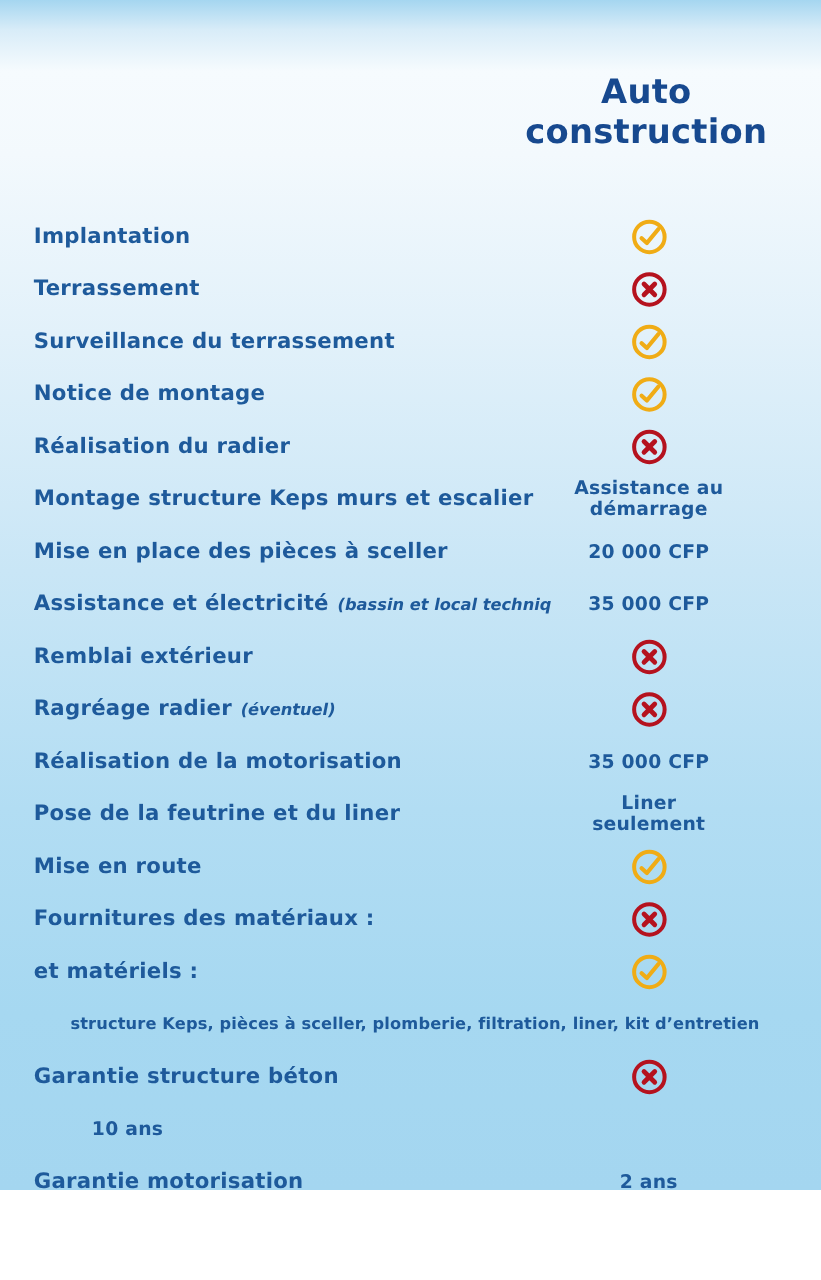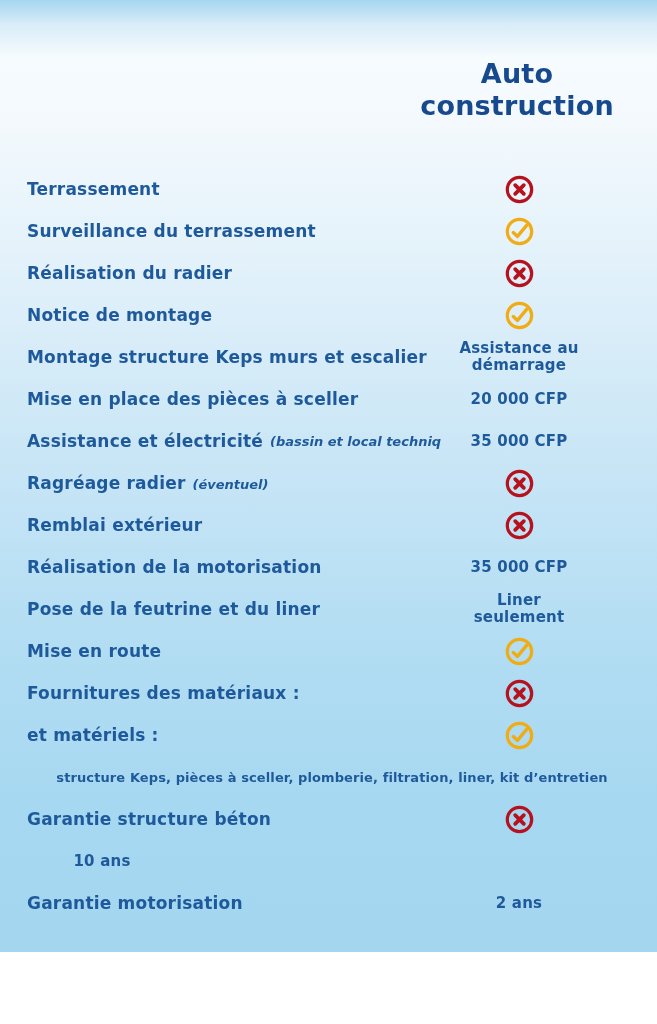--- a/index.html
+++ b/index.html
@@ -40,21 +40,21 @@
     display:flex;flex-direction:column;
   }
   .row{
     display:flex;align-items:center;height:42px;
     padding-left:27px;
   }
   .label-cell{
     flex:1;min-width:0;white-space:nowrap;
     display:flex;align-items:baseline;
   }
-  .label-cell.truncate{overflow:hidden;align-items:center;}
+  .label-cell.truncate{overflow:hidden;}
   .label{
     font-size:17px;font-weight:bold;color:var(--text-blue);
     letter-spacing:0.2px;
   }
   .suffix-italic{
     font-size:13px;font-weight:bold;font-style:italic;
     color:var(--text-blue);margin-left:7px;white-space:nowrap;
   }
   .suffix-small{
     font-size:13px;font-weight:bold;color:var(--text-blue);
@@ -77,20 +77,31 @@
   .icon{display:block;}
 </style>
 </head>
 <body>
 
 <div class="page">
   <div class="header">
     <h1>Auto construction</h1>
   </div>
   <div class="rows" id="rows">
+  <div class="row">
+    <div class="label-cell">
+      <span class="label">Implantation</span>
+    </div>
+    <div class="value-cell">
+          <svg width="29" height="29" viewBox="0 0 29 29" class="icon">
+            <circle cx="14.5" cy="14.5" r="12.2" fill="none" stroke="var(--gold)" stroke-width="3.2"></circle>
+            <path fill="none" stroke="var(--gold)" stroke-linecap="round" stroke-linejoin="round" d="M8.3 15.6 L12.5 19.4 L21.6 8.4" stroke-width="3.4"></path>
+          </svg>
+        </div>
+  </div>
 
   <div class="row">
     <div class="label-cell">
       <span class="label">Terrassement</span>
     </div>
     <div class="value-cell">
           <svg width="29" height="29" viewBox="0 0 29 29" class="icon">
             <circle cx="14.5" cy="14.5" r="12.2" fill="none" stroke="var(--red)" stroke-width="3.2"></circle>
             <path fill="none" stroke="var(--red)" stroke-linecap="round" stroke-linejoin="round" d="M10.2 10.2 L18.8 18.8 M18.8 10.2 L10.2 18.8" stroke-width="3.8"></path>
           </svg>
@@ -104,38 +115,38 @@
     <div class="value-cell">
           <svg width="29" height="29" viewBox="0 0 29 29" class="icon">
             <circle cx="14.5" cy="14.5" r="12.2" fill="none" stroke="var(--gold)" stroke-width="3.2"></circle>
             <path fill="none" stroke="var(--gold)" stroke-linecap="round" stroke-linejoin="round" d="M8.3 15.6 L12.5 19.4 L21.6 8.4" stroke-width="3.4"></path>
           </svg>
         </div>
   </div>
 
   <div class="row">
     <div class="label-cell">
+      <span class="label">Notice de montage</span>
+    </div>
+    <div class="value-cell">
+          <svg width="29" height="29" viewBox="0 0 29 29" class="icon">
+            <circle cx="14.5" cy="14.5" r="12.2" fill="none" stroke="var(--gold)" stroke-width="3.2"></circle>
+            <path fill="none" stroke="var(--gold)" stroke-linecap="round" stroke-linejoin="round" d="M8.3 15.6 L12.5 19.4 L21.6 8.4" stroke-width="3.4"></path>
+          </svg>
+        </div>
+  </div>
+
+  <div class="row">
+    <div class="label-cell">
       <span class="label">Réalisation du radier</span>
     </div>
     <div class="value-cell">
           <svg width="29" height="29" viewBox="0 0 29 29" class="icon">
             <circle cx="14.5" cy="14.5" r="12.2" fill="none" stroke="var(--red)" stroke-width="3.2"></circle>
             <path fill="none" stroke="var(--red)" stroke-linecap="round" stroke-linejoin="round" d="M10.2 10.2 L18.8 18.8 M18.8 10.2 L10.2 18.8" stroke-width="3.8"></path>
-          </svg>
-        </div>
-  </div>
-
-  <div class="row">
-    <div class="label-cell">
-      <span class="label">Notice de montage</span>
-    </div>
-    <div class="value-cell">
-          <svg width="29" height="29" viewBox="0 0 29 29" class="icon">
-            <circle cx="14.5" cy="14.5" r="12.2" fill="none" stroke="var(--gold)" stroke-width="3.2"></circle>
-            <path fill="none" stroke="var(--gold)" stroke-linecap="round" stroke-linejoin="round" d="M8.3 15.6 L12.5 19.4 L21.6 8.4" stroke-width="3.4"></path>
           </svg>
         </div>
   </div>
 
   <div class="row">
     <div class="label-cell truncate">
       <span class="label">Montage structure Keps murs et escalier</span>
     </div>
     <div class="value-cell">
           <span class="value-text">Assistance au
@@ -158,35 +169,35 @@
       <span class="label">Assistance et électricité</span>
     <span class="suffix-italic">(bassin et local techniq</span>
         </div>
     <div class="value-cell">
           <span class="value-text">35 000 CFP</span>
         </div>
   </div>
 
   <div class="row">
     <div class="label-cell">
+      <span class="label">Remblai extérieur</span>
+    </div>
+    <div class="value-cell">
+          <svg width="29" height="29" viewBox="0 0 29 29" class="icon">
+            <circle cx="14.5" cy="14.5" r="12.2" fill="none" stroke="var(--red)" stroke-width="3.2"></circle>
+            <path fill="none" stroke="var(--red)" stroke-linecap="round" stroke-linejoin="round" d="M10.2 10.2 L18.8 18.8 M18.8 10.2 L10.2 18.8" stroke-width="3.8"></path>
+          </svg>
+        </div>
+  </div>
+
+  <div class="row">
+    <div class="label-cell">
       <span class="label">Ragréage radier</span>
     <span class="suffix-italic">(éventuel)</span>
         </div>
-    <div class="value-cell">
-          <svg width="29" height="29" viewBox="0 0 29 29" class="icon">
-            <circle cx="14.5" cy="14.5" r="12.2" fill="none" stroke="var(--red)" stroke-width="3.2"></circle>
-            <path fill="none" stroke="var(--red)" stroke-linecap="round" stroke-linejoin="round" d="M10.2 10.2 L18.8 18.8 M18.8 10.2 L10.2 18.8" stroke-width="3.8"></path>
-          </svg>
-        </div>
-  </div>
-
-  <div class="row">
-    <div class="label-cell">
-      <span class="label">Remblai extérieur</span>
-    </div>
     <div class="value-cell">
           <svg width="29" height="29" viewBox="0 0 29 29" class="icon">
             <circle cx="14.5" cy="14.5" r="12.2" fill="none" stroke="var(--red)" stroke-width="3.2"></circle>
             <path fill="none" stroke="var(--red)" stroke-linecap="round" stroke-linejoin="round" d="M10.2 10.2 L18.8 18.8 M18.8 10.2 L10.2 18.8" stroke-width="3.8"></path>
           </svg>
         </div>
   </div>
 
   <div class="row">
     <div class="label-cell">

